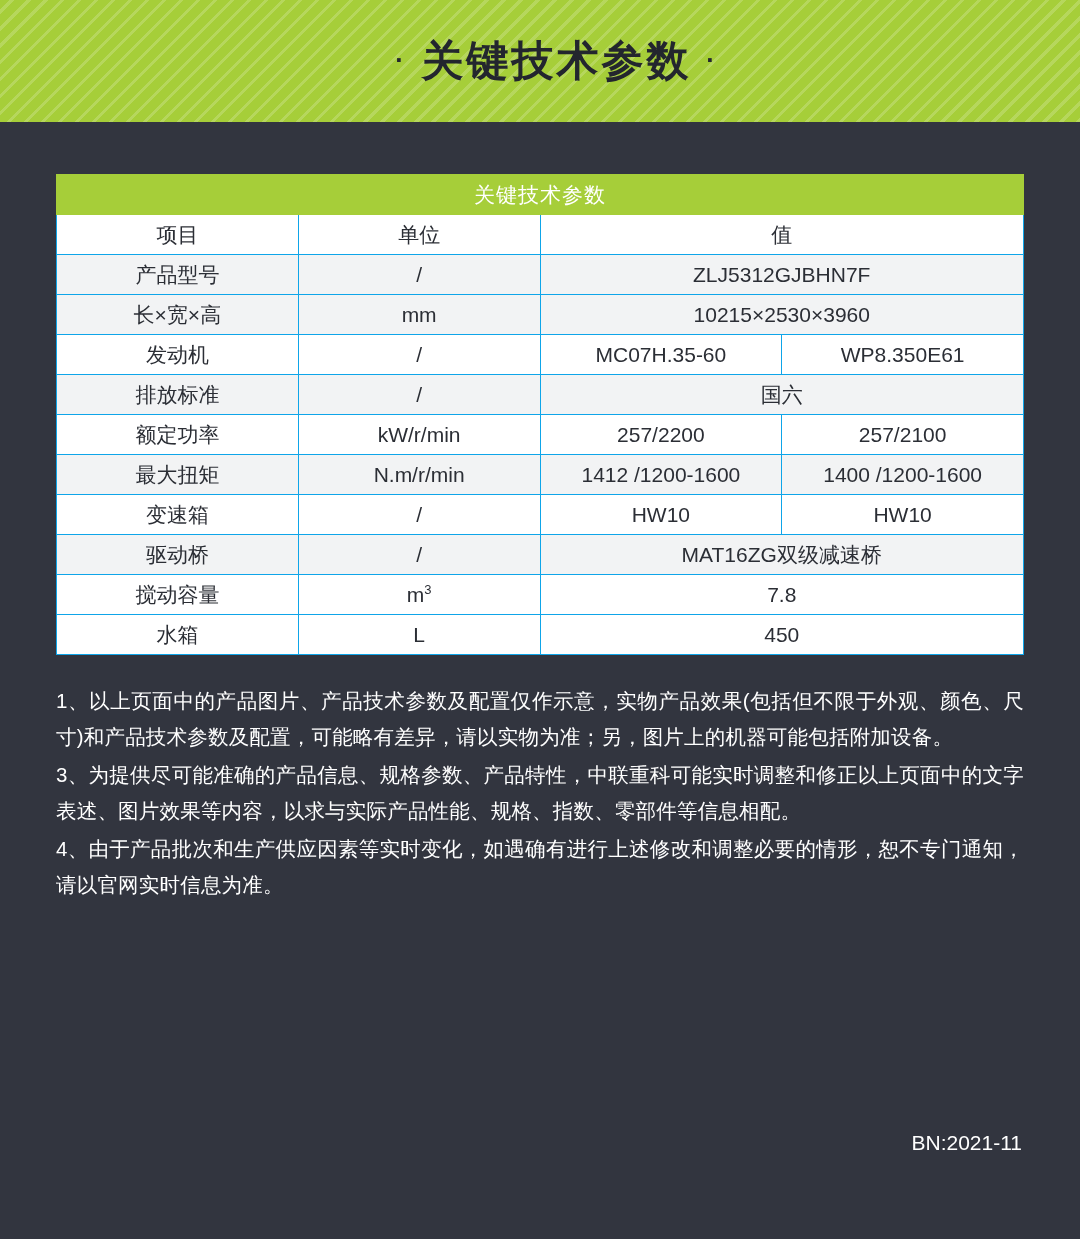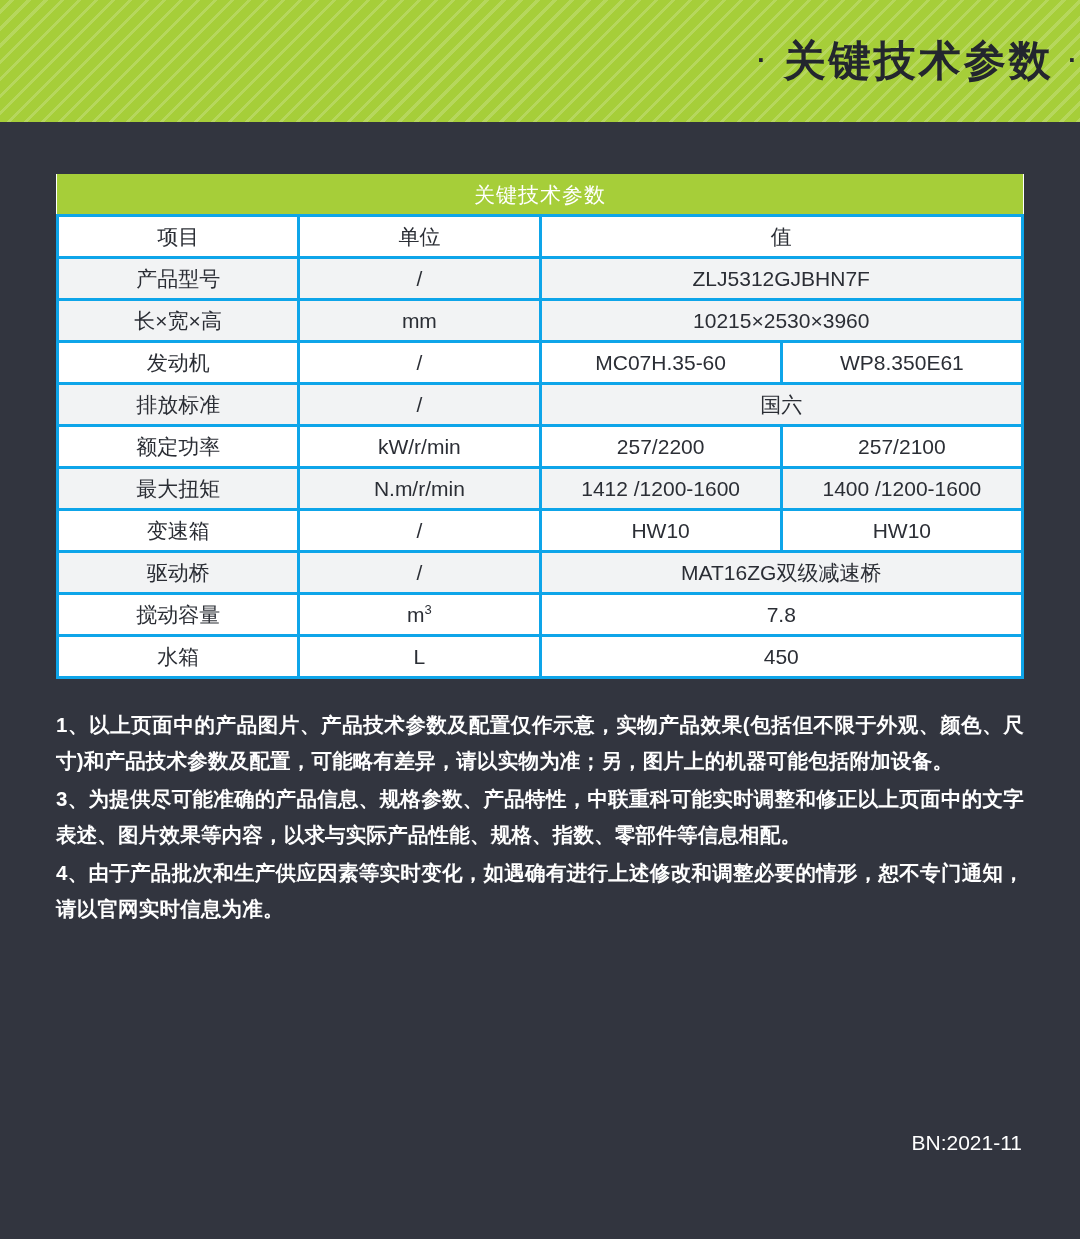--- a/index.html
+++ b/index.html
@@ -34,21 +34,21 @@
       rgba(255,255,255,0.0) 12px
     );
   }
   .banner-title {
     position: relative;
     z-index: 2;
     color: #23262e;
     font-size: 42px;
     font-weight: bold;
     letter-spacing: 3px;
-    text-align: right;
+    text-align: center;
     line-height: 122px;
     white-space: nowrap;
     padding-left: 33px;
   }
   .banner-dot {
     font-size: 26px;
     vertical-align: middle;
     position: relative;
     top: -4px;
   }
@@ -58,21 +58,21 @@
     margin: 52px 56px 0 56px;
     width: 968px;
   }
   table.spec {
     border-collapse: collapse;
     width: 968px;
     table-layout: fixed;
     background: #ffffff;
   }
   table.spec td {
-    border: 3px solid #0ea5e9;
+    border: 1px solid #0ea5e9;
     text-align: center;
     color: #2b2e35;
     font-size: 21px;
     height: 39px;
     padding: 0 4px;
     background: #ffffff;
     white-space: nowrap;
   }
   table.spec tr.alt td {
     background: #f2f3f4;
@@ -98,21 +98,20 @@
     margin: 28px 56px 0 56px;
     width: 968px;
     color: #ffffff;
     font-size: 20.5px;
     line-height: 36px;
     letter-spacing: 0.2px;
   }
   .notes p {
     margin: 0 0 2px 0;
     text-align: justify;
-    font-weight: bold;
   }
 
   .bn {
     position: absolute;
     right: 58px;
     top: 1131px;
     color: #ffffff;
     font-size: 21px;
   }
 </style>

